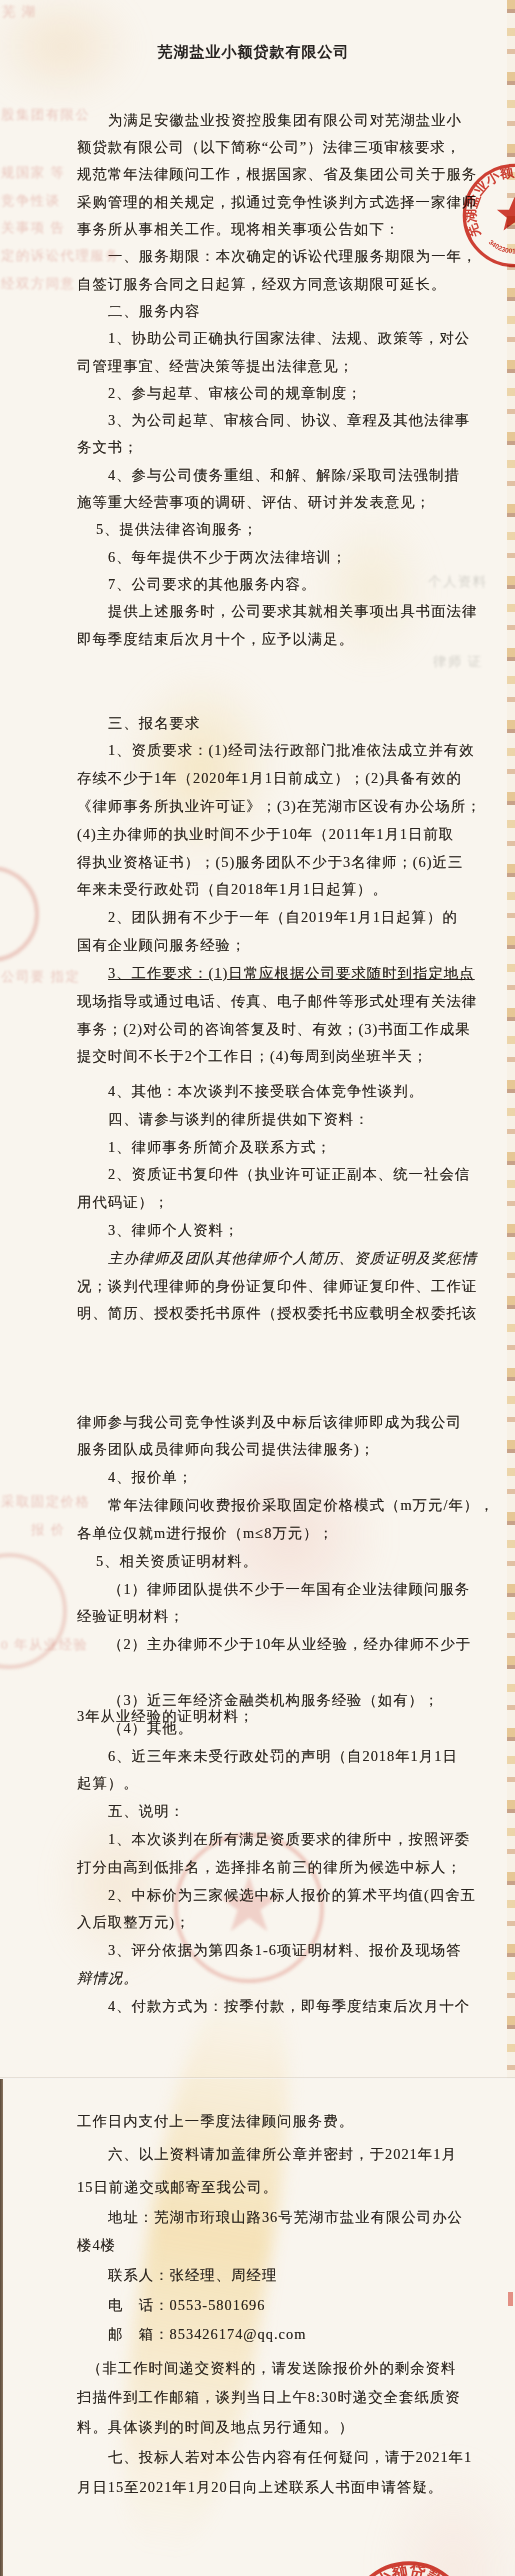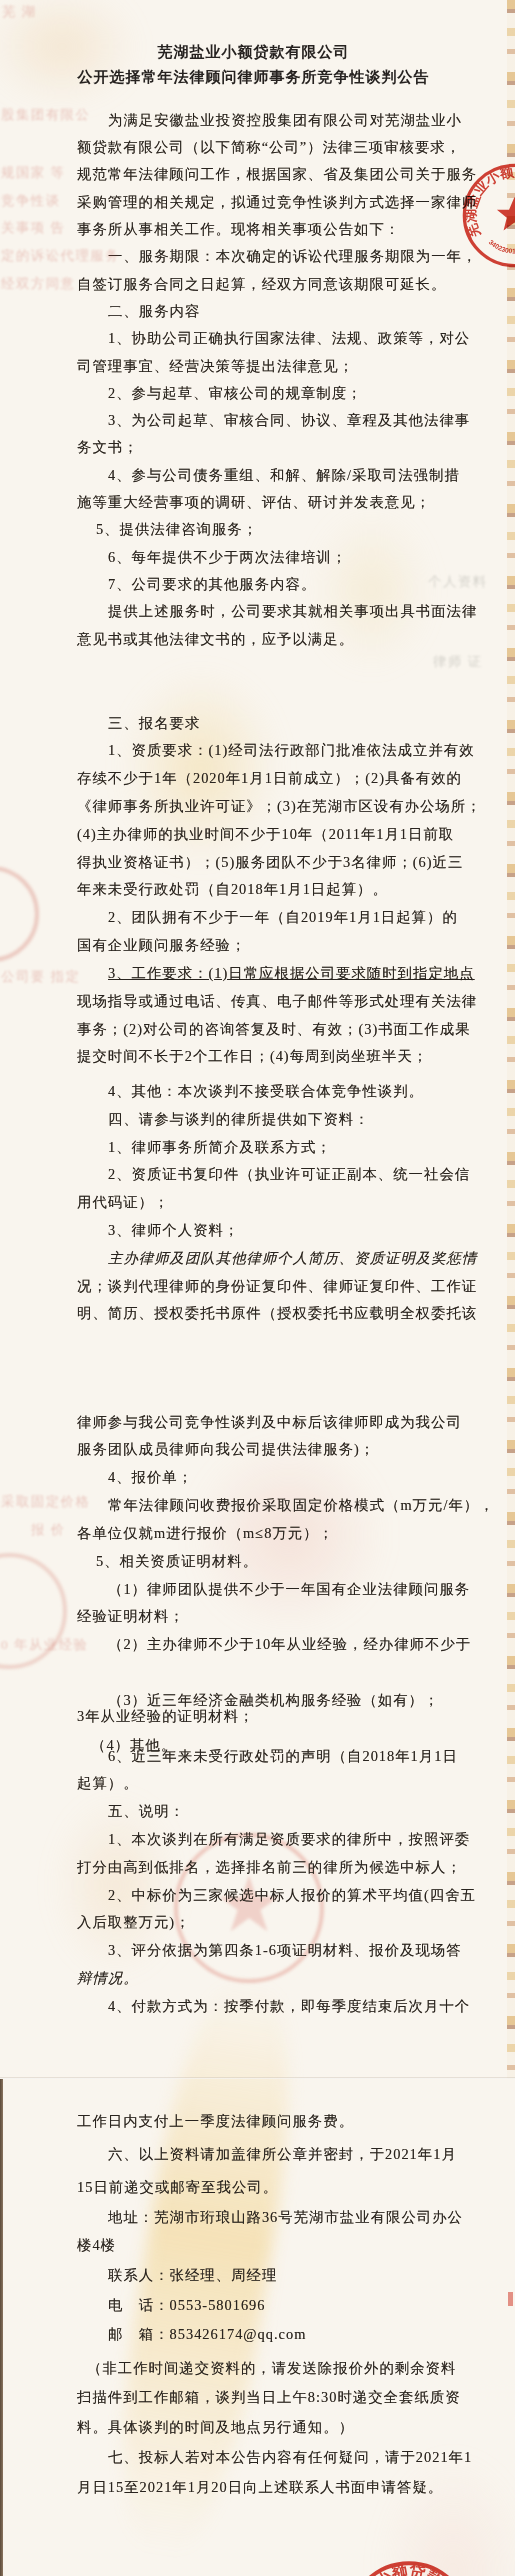--- a/index.html
+++ b/index.html
@@ -75,21 +75,20 @@
   <div class="left-sliver"></div>
   <div class="red-tick"></div>
 
   <div class="ghost-ring gr1"></div>
   <div class="ghost-ring gr3"></div>
   <div class="ghost-ring gr2">
       <span class="gstar">★</span>
     </div>
 
   <h1 class="title t1">芜湖盐业小额贷款有限公司</h1>
-  <h1 class="title t2">公开选择常年法律顾问律师事务所竞争性谈判公告</h1>
 
   <div>
       <div class="line" style="left: 108px; top: 111px;">为满足安徽盐业投资控股集团有限公司对芜湖盐业小</div>
       <div class="line" style="left: 77px; top: 138px; text-align: center;">额贷款有限公司（以下简称“公司”）法律三项审核要求，</div>
       <div class="line" style="left: 77px; top: 165px;">规范常年法律顾问工作，根据国家、省及集团公司关于服务</div>
       <div class="line" style="left: 77px; top: 193px;">采购管理的相关规定，拟通过竞争性谈判方式选择一家律师</div>
       <div class="line" style="left: 77px; top: 220px;">事务所从事相关工作。现将相关事项公告如下：</div>
       <div class="line" style="left: 108px; top: 247px;">一、服务期限：本次确定的诉讼代理服务期限为一年，</div>
       <div class="line" style="left: 77px; top: 275px;">自签订服务合同之日起算，经双方同意该期限可延长。</div>
       <div class="line" style="left: 108px; top: 302px;">二、服务内容</div>
@@ -97,21 +96,21 @@
       <div class="line" style="left: 77px; top: 357px;">司管理事宜、经营决策等提出法律意见；</div>
       <div class="line" style="left: 108px; top: 384px;">2、参与起草、审核公司的规章制度；</div>
       <div class="line" style="left: 108px; top: 411px;">3、为公司起草、审核合同、协议、章程及其他法律事</div>
       <div class="line" style="left: 77px; top: 438px;">务文书；</div>
       <div class="line" style="left: 108px; top: 466px;">4、参与公司债务重组、和解、解除/采取司法强制措</div>
       <div class="line" style="left: 77px; top: 493px;">施等重大经营事项的调研、评估、研讨并发表意见；</div>
       <div class="line" style="left: 96px; top: 520px;">5、提供法律咨询服务；</div>
       <div class="line" style="left: 108px; top: 548px;">6、每年提供不少于两次法律培训；</div>
       <div class="line" style="left: 108px; top: 575px;">7、公司要求的其他服务内容。</div>
       <div class="line" style="left: 108px; top: 602px;">提供上述服务时，公司要求其就相关事项出具书面法律</div>
-      <div class="line" style="left: 77px; top: 630px;">意见书或其他法律文书的，应予以满足。</div>
+      <div class="line" style="left: 77px; top: 630px;">即每季度结束后次月十个，应予以满足。</div>
       <div class="line" style="left: 108px; top: 714px;">三、报名要求</div>
       <div class="line" style="left: 108px; top: 741px;">1、资质要求：(1)经司法行政部门批准依法成立并有效</div>
       <div class="line" style="left: 77px; top: 769px;">存续不少于1年（2020年1月1日前成立）；(2)具备有效的</div>
       <div class="line" style="left: 77px; top: 797px;">《律师事务所执业许可证》；(3)在芜湖市区设有办公场所；</div>
       <div class="line" style="left: 77px; top: 825px;">(4)主办律师的执业时间不少于10年（2011年1月1日前取</div>
       <div class="line" style="left: 77px; top: 853px;">得执业资格证书）；(5)服务团队不少于3名律师；(6)近三</div>
       <div class="line" style="left: 77px; top: 880px;">年来未受行政处罚（自2018年1月1日起算）。</div>
       <div class="line" style="left: 108px; top: 908px;">2、团队拥有不少于一年（自2019年1月1日起算）的</div>
       <div class="line" style="left: 77px; top: 936px;">国有企业顾问服务经验；</div>
       <div class="line" style="left: 108px; top: 964px; text-decoration: underline;">3、工作要求：(1)日常应根据公司要求随时到指定地点</div>
@@ -131,21 +130,21 @@
       <div class="line" style="left: 77px; top: 1440px;">服务团队成员律师向我公司提供法律服务)；</div>
       <div class="line" style="left: 108px; top: 1468px;">4、报价单；</div>
       <div class="line" style="left: 108px; top: 1496px;">常年法律顾问收费报价采取固定价格模式（m万元/年），</div>
       <div class="line" style="left: 77px; top: 1524px;">各单位仅就m进行报价（m≤8万元）；</div>
       <div class="line" style="left: 96px; top: 1552px;">5、相关资质证明材料。</div>
       <div class="line" style="left: 108px; top: 1580px;">（1）律师团队提供不少于一年国有企业法律顾问服务</div>
       <div class="line" style="left: 77px; top: 1607px;">经验证明材料；</div>
       <div class="line" style="left: 108px; top: 1635px;">（2）主办律师不少于10年从业经验，经办律师不少于</div>
       <div class="line" style="left: 77px; top: 1663px; margin-top: 44px;">3年从业经验的证明材料；</div>
       <div class="line" style="left: 108px; top: 1691px;">（3）近三年经济金融类机构服务经验（如有）；</div>
-      <div class="line" style="left: 91px; top: 1719px; margin-top: 17px;">（4）其他。</div>
+      <div class="line" style="left: 108px; top: 1719px;">（4）其他。</div>
       <div class="line" style="left: 108px; top: 1747px;">6、近三年来未受行政处罚的声明（自2018年1月1日</div>
       <div class="line" style="left: 77px; top: 1774px;">起算）。</div>
       <div class="line" style="left: 108px; top: 1802px;">五、说明：</div>
       <div class="line" style="left: 108px; top: 1830px;">1、本次谈判在所有满足资质要求的律所中，按照评委</div>
       <div class="line" style="left: 77px; top: 1858px;">打分由高到低排名，选择排名前三的律所为候选中标人；</div>
       <div class="line" style="left: 108px; top: 1886px;">2、中标价为三家候选中标人报价的算术平均值(四舍五</div>
       <div class="line" style="left: 77px; top: 1913px;">入后取整万元)；</div>
       <div class="line" style="left: 108px; top: 1941px;">3、评分依据为第四条1-6项证明材料、报价及现场答</div>
       <div class="line" style="left: 77px; top: 1969px; font-style: italic;">辩情况。</div>
       <div class="line" style="left: 108px; top: 1997px;">4、付款方式为：按季付款，即每季度结束后次月十个</div>

